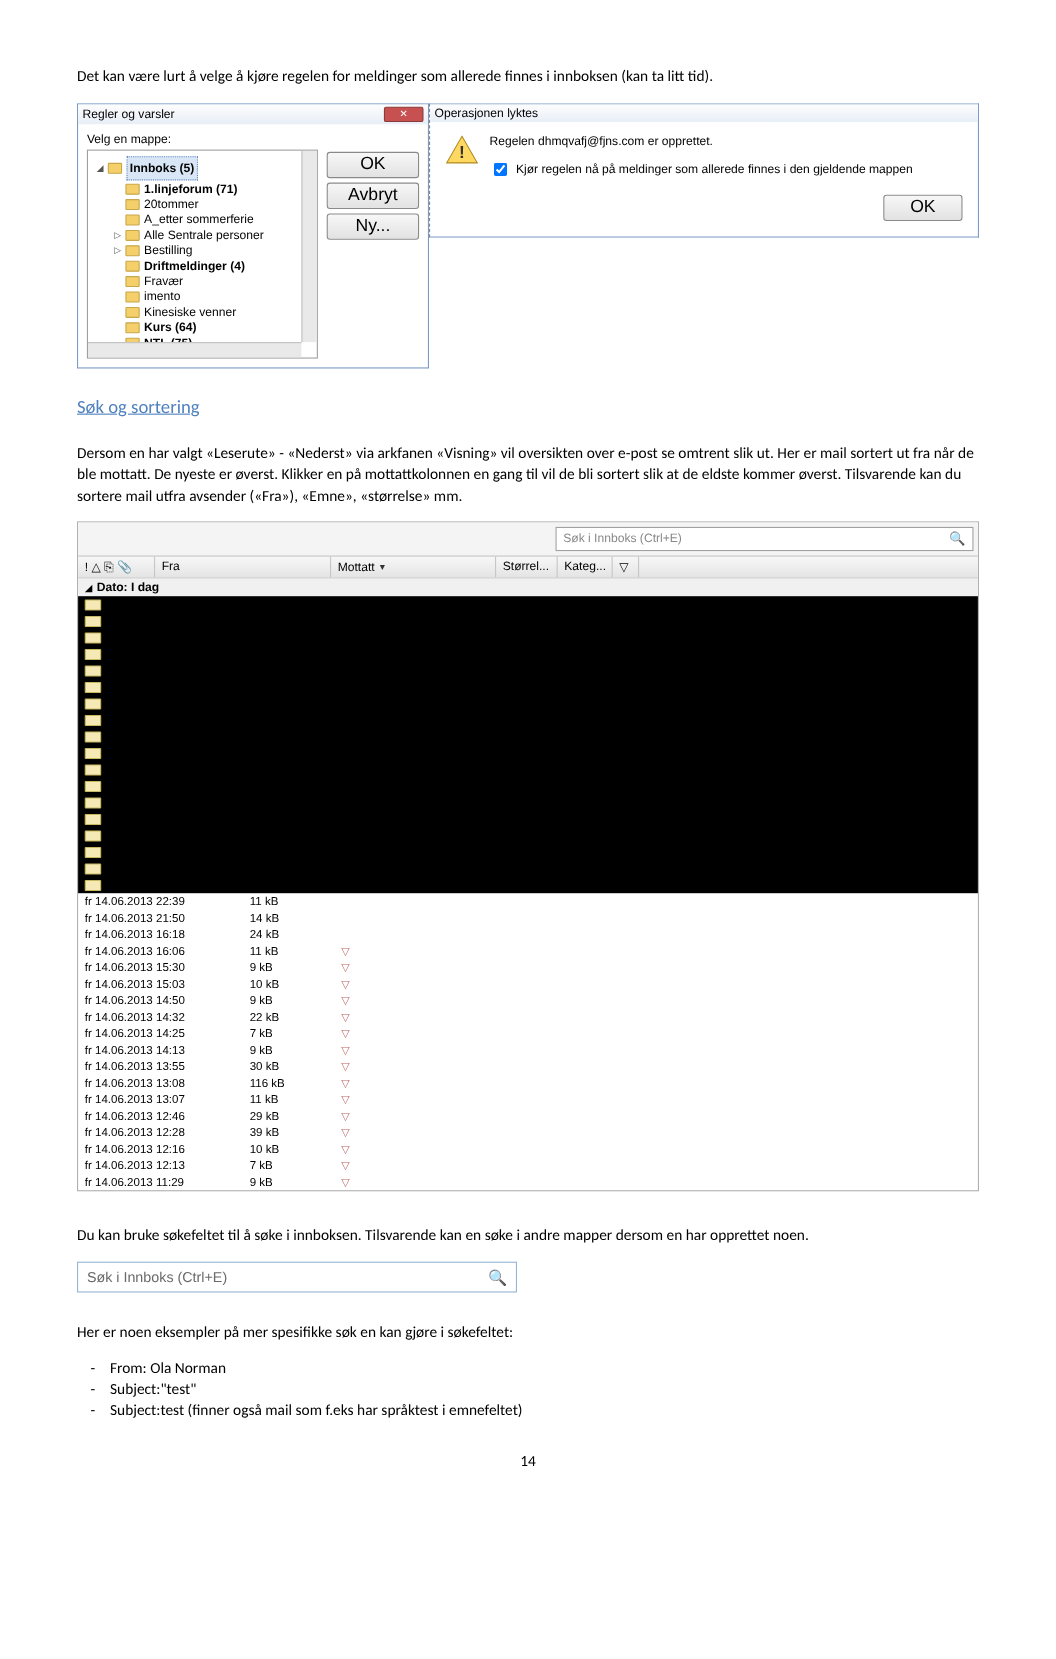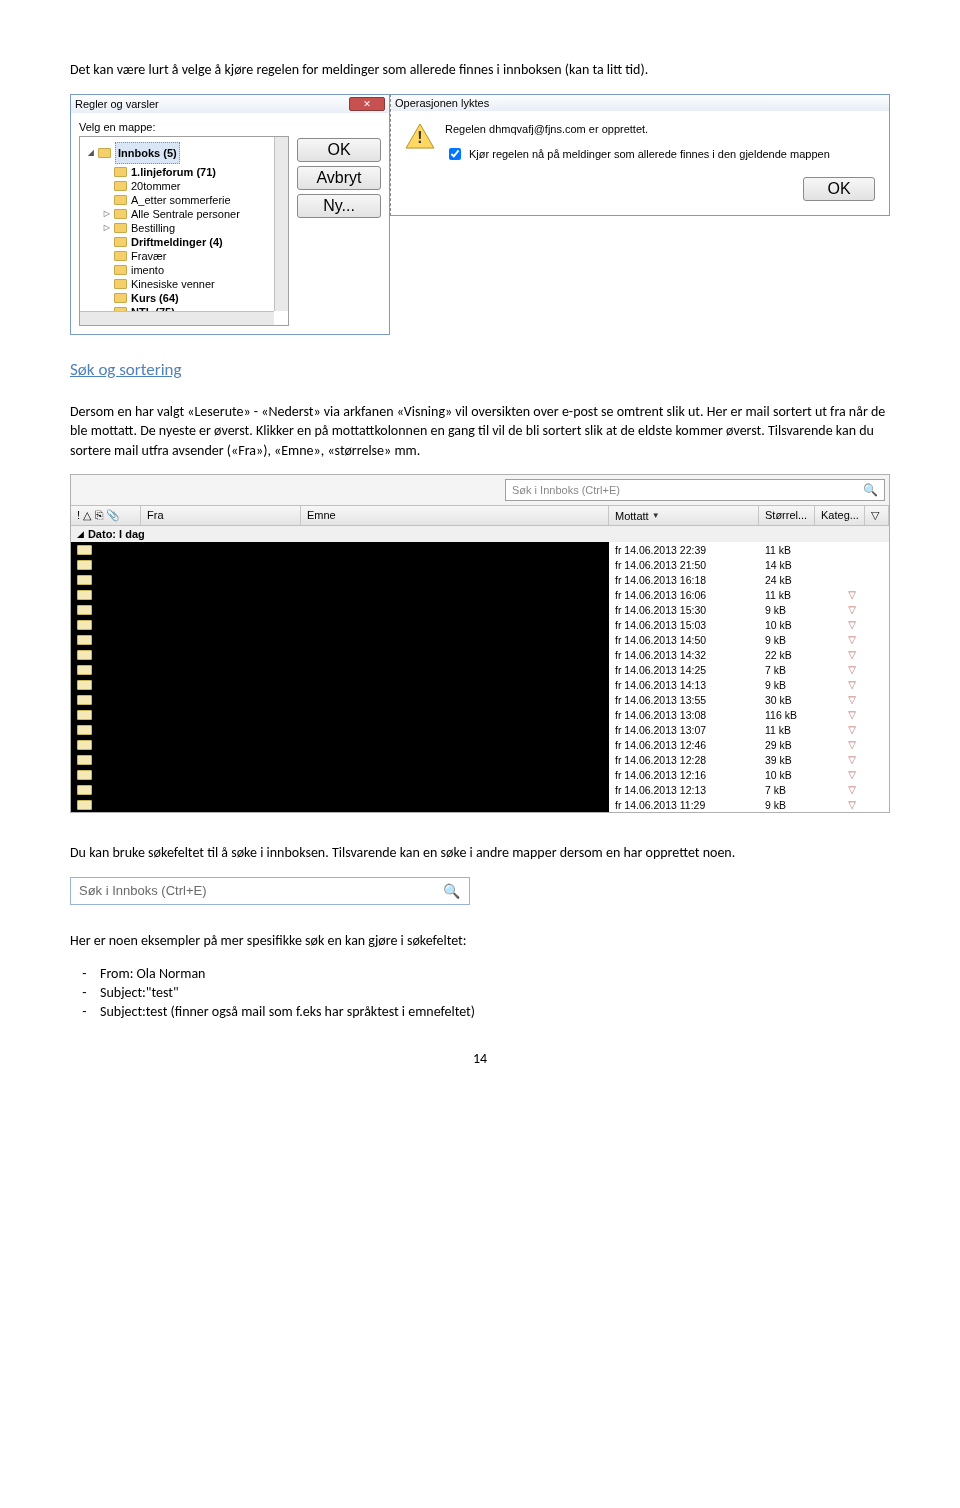--- a/index.html
+++ b/index.html
@@ -91,21 +91,21 @@
   .ch-icons { width: 70px; }
   .ch-fra { width: 160px; }
   .ch-emne { flex: 1; }
   .ch-mottatt { width: 150px; display: flex; align-items: center; gap: 3px; }
   .ch-size { width: 56px; }
   .ch-kat { width: 50px; }
   .ch-flag { width: 24px; }
   .sort-arrow { font-size: 8px; color: #333; }
   .group-row { background: #f0f0f0; padding: 2px 6px; font-size: 11px; display: flex; align-items: center; gap: 4px; }
   .group-arrow { font-size: 9px; }
-  .mail-rows { display: flex; }
+  .mail-rows { display: flex; flex-direction: column; }
   .mail-left { flex: 1; background: #000; display: flex; flex-direction: column; }
   .env-row { display: flex; align-items: center; padding: 0 6px; height: 15px; }
   .env-icon { width: 15px; height: 10px; background: #f5e9b6; border: 1px solid #c7b85e; border-radius: 1px; }
   .mail-right { width: 280px; display: flex; }
   .mr-date { width: 150px; }
   .mr-size { width: 56px; }
   .mr-flags { flex: 1; display: flex; flex-direction: column; align-items: center; }
   .mr-cell { height: 15px; padding: 0 6px; font-size: 10.5px; white-space: nowrap; display: flex; align-items: center;}
   .flag-down { color: #c06868; font-size: 10px; }
 
@@ -249,21 +249,20 @@
 <div class="inbox-mock">
   <div class="search-row">
     <div class="search-box">
       <span>Søk i Innboks (Ctrl+E)</span>
       <span class="mag-icon">🔍</span>
     </div>
   </div>
   <div class="col-head">
     <div class="ch-icons">! △ ⎘ 📎</div>
     <div class="ch-fra">Fra</div>
-    <div class="ch-emne">Emne</div>
     <div class="ch-mottatt">
       <span>Mottatt</span>
         <span class="sort-arrow">▼</span>
     </div>
     <div class="ch-size">Størrel...</div>
     <div class="ch-kat">Kateg...</div>
     <div class="ch-flag">▽</div>
   </div>
   <div class="group-row">
     <span class="group-arrow">◢</span>

